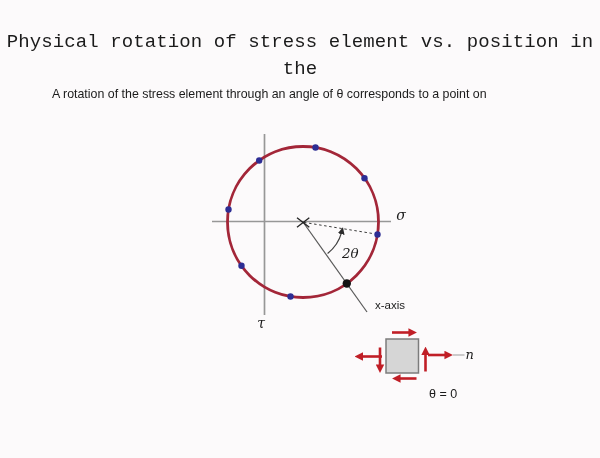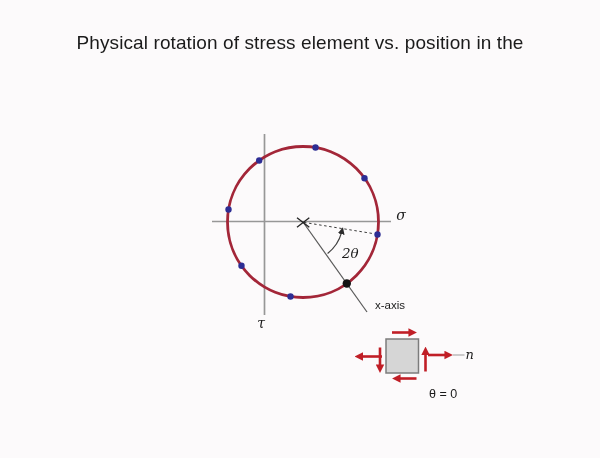--- a/index.html
+++ b/index.html
@@ -4,20 +4,21 @@
 <style>
   html,body { margin:0; padding:0; background:#fcfafb; }
   .slide {
     position:relative; width:600px; height:458px; overflow:hidden;
     background:#fcfafb; font-family:"Liberation Sans", sans-serif; color:#1b1b1b;
   }
   .title {
     position:absolute; top:29px; left:0; width:600px;
     text-align:center; font-size:19px; line-height:27px; font-weight:400;
     letter-spacing:0.1px;
+    font-family:Liberation Mono, monospace;
   }
   .body-text {
     position:absolute; top:87px; left:52px; width:500px;
     font-size:12.4px; line-height:15.8px;
   }
   svg.diagram { position:absolute; left:0; top:0; }
   .axis { stroke:#979797; stroke-width:1.7; }
   .mohr-circle { fill:none; stroke:#a32638; stroke-width:2.8; }
   .pt-blue { fill:#2d2d94; }
   .pt-black { fill:#141414; }
@@ -34,20 +35,21 @@
 </head>
 <body>
 
 <div class="slide">
 
   <div class="title">
     <div>Physical rotation of stress element vs. position in the</div>
   </div>
 
   <div class="body-text">
+    <div>A rotation of the stress element through an angle of θ corresponds to a point on</div>
   </div>
 
   <svg class="diagram" width="600" height="458" viewBox="0 0 600 458">
     <defs>
       <marker id="redhead" markerUnits="userSpaceOnUse" markerWidth="8.5" markerHeight="9" viewBox="0 0 8 8" refX="1" refY="4" orient="auto">
         <path d="M0,0 L8,4 L0,8 Z" fill="#c01e26"></path>
       </marker>
       <marker id="blackhead" markerUnits="userSpaceOnUse" markerWidth="7" markerHeight="7" viewBox="0 0 8 8" refX="2" refY="4" orient="auto">
         <path d="M0,0 L8,4 L0,8 Z" fill="#2b2b2b"></path>
       </marker>

